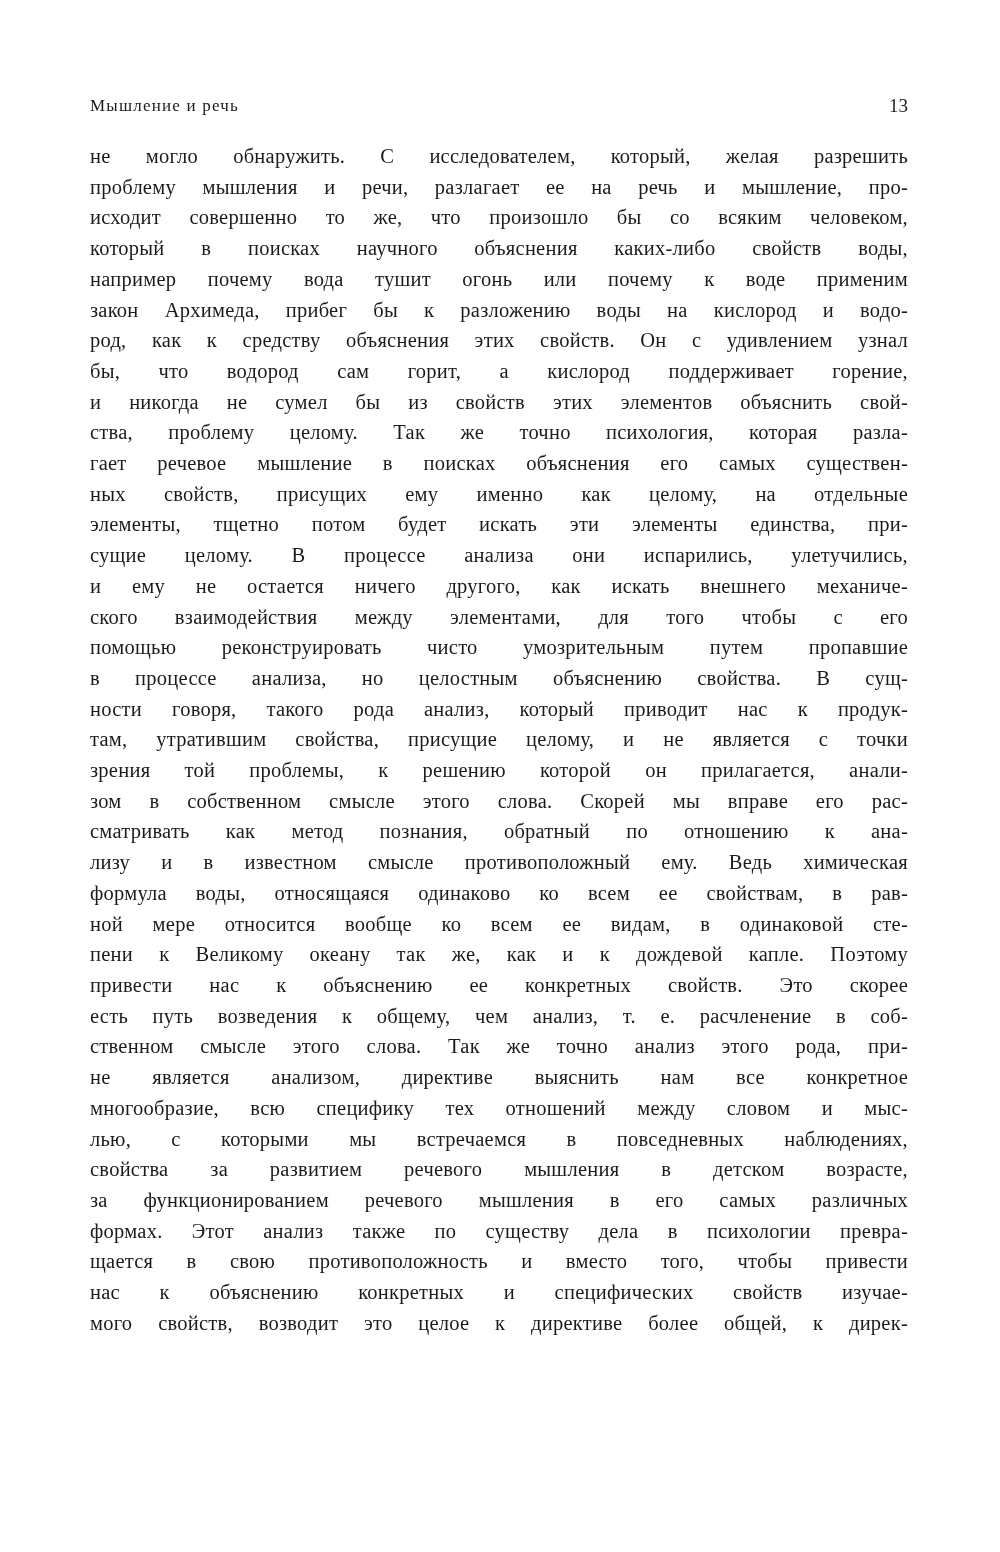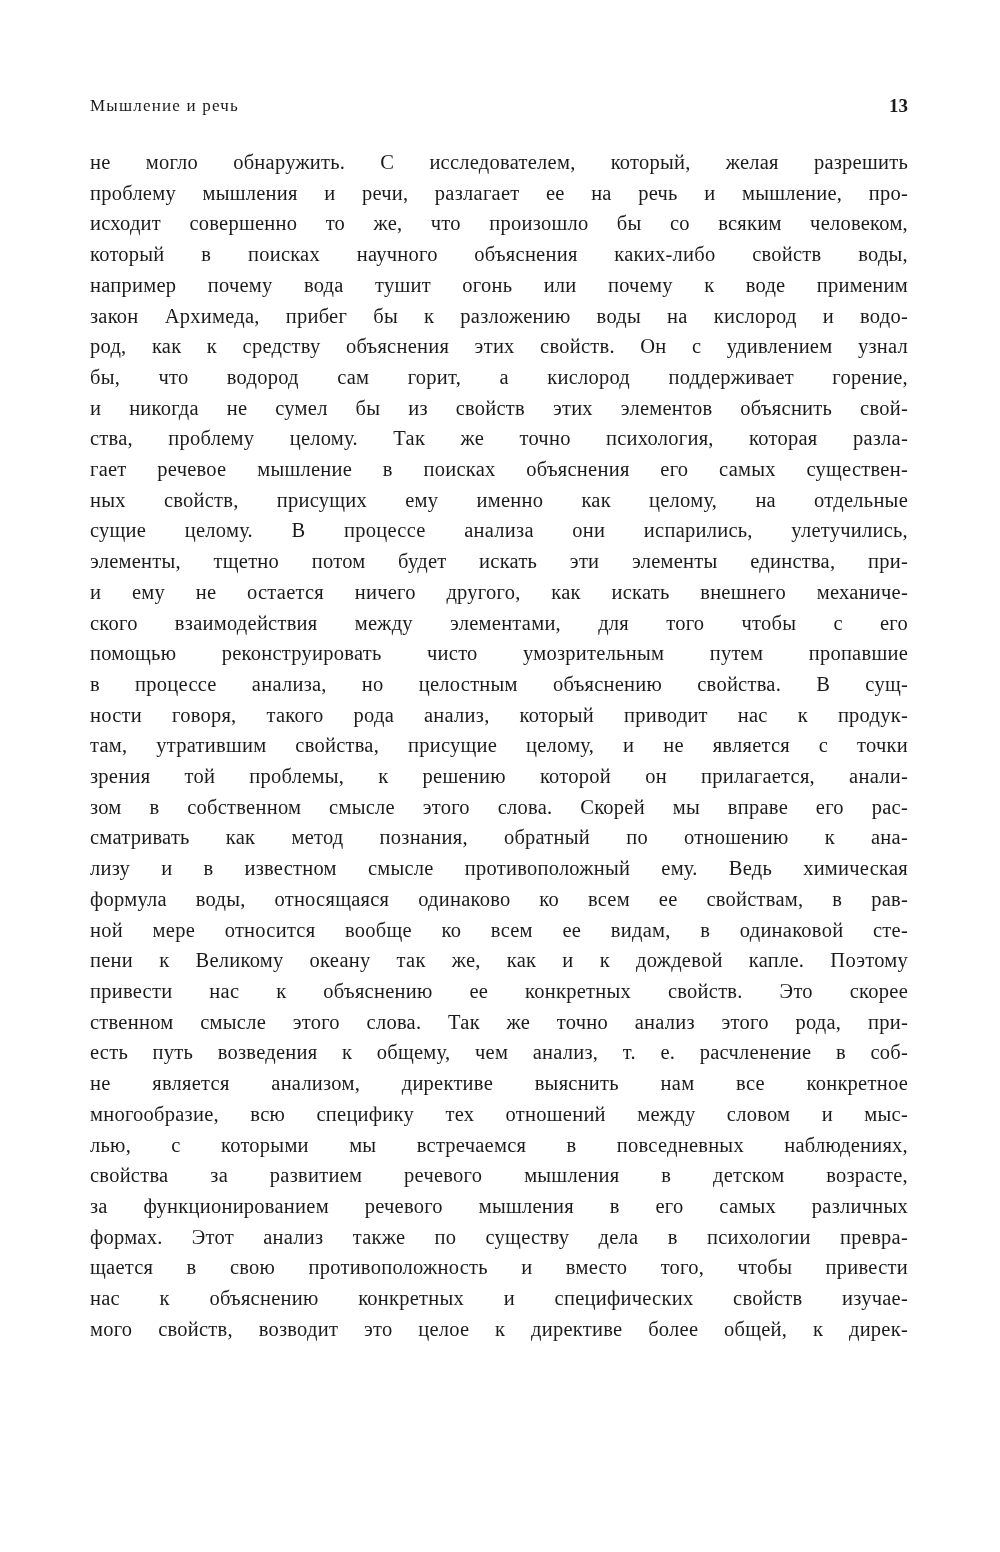--- a/index.html
+++ b/index.html
@@ -23,25 +23,25 @@
     justify-content: space-between;
     align-items: center;
   }
   .running-title {
     font-size: 17px;
     letter-spacing: 1.2px;
     color: #1b1b1b;
   }
   .page-number {
     font-size: 19px;
-    font-weight: bold;
+    font-weight: normal;
     color: #1b1b1b;
   }
   .body-text {
-    margin-top: 30px;
+    margin-top: 24px;
   }
   .text-line {
     font-size: 20.5px;
     line-height: 30.7px;
     letter-spacing: 0.25px;
     text-align: justify;
     text-align-last: justify;
     white-space: normal;
     color: #1b1b1b;
   }
@@ -62,38 +62,38 @@
       <div class="text-line">исходит совершенно то же, что произошло бы со всяким человеком,</div>
       <div class="text-line">который в поисках научного объяснения каких-либо свойств воды,</div>
       <div class="text-line">например почему вода тушит огонь или почему к воде применим</div>
       <div class="text-line">закон Архимеда, прибег бы к разложению воды на кислород и водо-</div>
       <div class="text-line">род, как к средству объяснения этих свойств. Он с удивлением узнал</div>
       <div class="text-line">бы, что водород сам горит, а кислород поддерживает горение,</div>
       <div class="text-line">и никогда не сумел бы из свойств этих элементов объяснить свой-</div>
       <div class="text-line">ства, проблему целому. Так же точно психология, которая разла-</div>
       <div class="text-line">гает речевое мышление в поисках объяснения его самых существен-</div>
       <div class="text-line">ных свойств, присущих ему именно как целому, на отдельные</div>
+      <div class="text-line">элементы, тщетно потом будет искать эти элементы единства, при-</div>
       <div class="text-line">сущие целому. В процессе анализа они испарились, улетучились,</div>
-      <div class="text-line">элементы, тщетно потом будет искать эти элементы единства, при-</div>
       <div class="text-line">и ему не остается ничего другого, как искать внешнего механиче-</div>
       <div class="text-line">ского взаимодействия между элементами, для того чтобы с его</div>
       <div class="text-line">помощью реконструировать чисто умозрительным путем пропавшие</div>
       <div class="text-line">в процессе анализа, но целостным объяснению свойства. В сущ-</div>
       <div class="text-line">ности говоря, такого рода анализ, который приводит нас к продук-</div>
       <div class="text-line">там, утратившим свойства, присущие целому, и не является с точки</div>
       <div class="text-line">зрения той проблемы, к решению которой он прилагается, анали-</div>
       <div class="text-line">зом в собственном смысле этого слова. Скорей мы вправе его рас-</div>
       <div class="text-line">сматривать как метод познания, обратный по отношению к ана-</div>
       <div class="text-line">лизу и в известном смысле противоположный ему. Ведь химическая</div>
       <div class="text-line">формула воды, относящаяся одинаково ко всем ее свойствам, в рав-</div>
       <div class="text-line">ной мере относится вообще ко всем ее видам, в одинаковой сте-</div>
       <div class="text-line">пени к Великому океану так же, как и к дождевой капле. Поэтому</div>
       <div class="text-line">привести нас к объяснению ее конкретных свойств. Это скорее</div>
+      <div class="text-line">есть путь возведения к общему, чем анализ, т. е. расчленение в соб-</div>
       <div class="text-line">ственном смысле этого слова. Так же точно анализ этого рода, при-</div>
-      <div class="text-line">есть путь возведения к общему, чем анализ, т. е. расчленение в соб-</div>
       <div class="text-line">не является анализом, директиве выяснить нам все конкретное</div>
       <div class="text-line">многообразие, всю специфику тех отношений между словом и мыс-</div>
       <div class="text-line">лью, с которыми мы встречаемся в повседневных наблюдениях,</div>
       <div class="text-line">свойства за развитием речевого мышления в детском возрасте,</div>
       <div class="text-line">за функционированием речевого мышления в его самых различных</div>
       <div class="text-line">формах. Этот анализ также по существу дела в психологии превра-</div>
       <div class="text-line">щается в свою противоположность и вместо того, чтобы привести</div>
       <div class="text-line">нас к объяснению конкретных и специфических свойств изучае-</div>
       <div class="text-line">мого свойств, возводит это целое к директиве более общей, к дирек-</div>
     </div>

